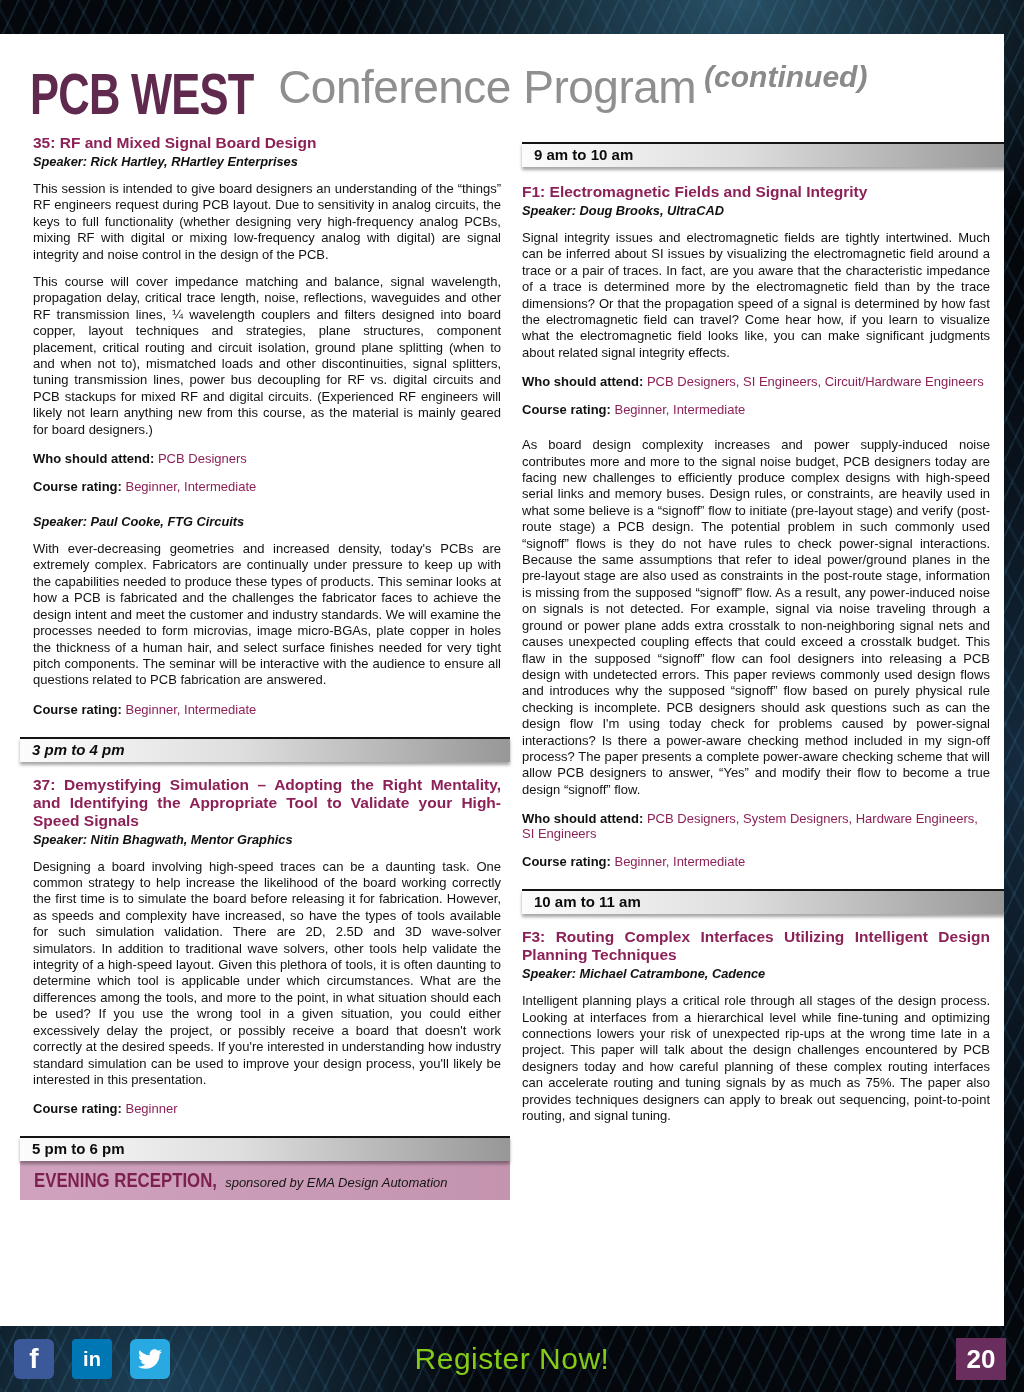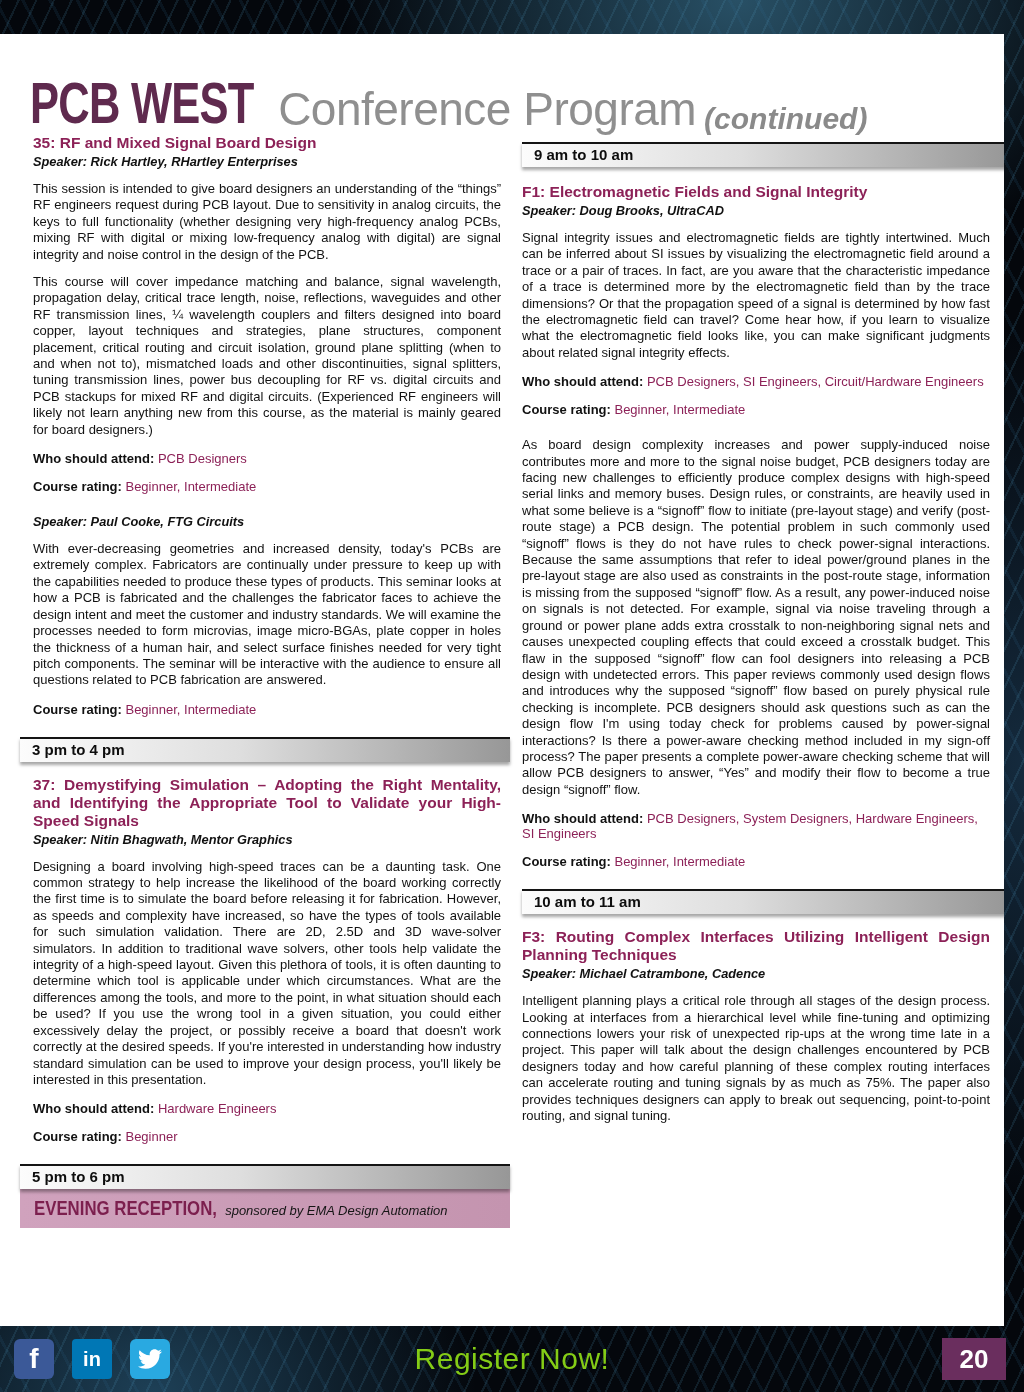--- a/index.html
+++ b/index.html
@@ -13,21 +13,21 @@
       repeating-linear-gradient(62deg, rgba(45,105,145,0.14) 0 3px, transparent 3px 24px),
       radial-gradient(ellipse 55% 30% at 72% 0%, rgba(70,140,175,0.55), transparent 70%),
       radial-gradient(ellipse 45% 25% at 15% 100%, rgba(55,120,160,0.5), transparent 70%),
       radial-gradient(ellipse 35% 45% at 100% 55%, rgba(45,95,135,0.4), transparent 70%);
     overflow:hidden;
   }
   .paper {
     position:absolute; left:0; top:34px; width:1004px; height:1292px;
     background:#ffffff; overflow:hidden;
   }
-  .header { position:absolute; left:30px; top:26px; display:flex; align-items:flex-end; gap:8px; white-space:nowrap;margin-top:9px; }
+  .header { position:absolute; left:30px; top:26px; display:flex; align-items:flex-start; gap:8px; white-space:nowrap; }
   .brand {
     display:inline-block; transform:scaleX(0.75); transform-origin:0 80%;
     font-size:58px; font-weight:bold; letter-spacing:-1px; color:#5f2a4e; margin-right:-58px;
   }
   .page-title { font-size:46px; font-weight:400; color:#8f8f8f; letter-spacing:-0.5px; }
   .page-title-suffix { font-size:30px; font-style:italic; font-weight:bold; color:#8a8a8a; }
 
   .col { position:absolute; top:100px; }
   .col-left  { left:33px;  width:468px; }
   .col-right { left:522px; width:468px; }
@@ -40,21 +40,21 @@
   .meta .lbl { font-weight:bold;text-align:center; }
   .meta .val { color:#8c2157; }
 
   .time-banner {
     height:25px; line-height:22px; font-size:15px; font-weight:bold; color:#0d0d0d;
     padding-left:12px;
     background:linear-gradient(to right, #fcfcfc, #dedede 45%, #979797);
     border-top:2px solid #141414;
     box-shadow:0 3px 3px rgba(0,0,0,0.35);
   }
-  .col-left > .time-banner { margin:16px 0 14px -13px; width:490px; }
+  .col-left > .time-banner { margin:16px 0 14px -13px; width:490px;font-style:italic; }
   .col-right > .time-banner { width:486px; margin:8px 0 16px 0; }
   .col-right > .time-banner.second { margin:18px 0 14px 0; }
 
   .free-banner {
     width:486px; height:32px; line-height:32px; padding-left:8px;
     background:linear-gradient(to right, #d2a6bf, #c08fab);
   }
   .condensed { display:inline-block; transform:scaleX(0.8); transform-origin:0 50%; }
   .free-banner .condensed { font-size:26px; font-weight:bold; letter-spacing:0.5px; color:#78204e; }
 
@@ -75,21 +75,21 @@
   .social { position:absolute; left:14px; top:13px; display:flex; gap:18px; }
   .social-btn {
     width:40px; height:40px; border-radius:6px; display:flex; align-items:center; justify-content:center;
     color:#fff; font-weight:bold; cursor:pointer;
   }
   .fb { background:#3b5998; font-size:28px; }
   .li { background:#0077b5; font-size:20px; border-radius:4px; }
   .tw { background:#29a9e1; }
   .register { position:absolute; left:50%; top:50%; transform:translate(-50%,-50%); color:#84cc16; font-size:30px; letter-spacing:0.5px; cursor:pointer; }
   .page-num {
-    position:absolute; right:18px; top:12px; width:64px; height:42px;
+    position:absolute; right:18px; top:12px; width:50px; height:42px;
     background:#6a2e5e; color:#fff; font-size:26px; font-weight:bold;
     display:flex; align-items:center; justify-content:center;
   }
 </style>
 </head>
 <body>
 
 <div class="paper">
 
   <div class="header">
@@ -114,21 +114,20 @@
       <p class="para">With ever-decreasing geometries and increased density, today's PCBs are extremely complex. Fabricators are continually under pressure to keep up with the capabilities needed to produce these types of products.  This seminar looks at how a PCB is fabricated and the challenges the fabricator faces to achieve the design intent and meet the customer and industry standards. We will examine the processes needed to form microvias, image micro-BGAs, plate copper in holes the thickness of a human hair, and select surface finishes needed for very tight pitch components. The seminar will be interactive with the audience to ensure all questions related to PCB fabrication are answered.</p>
       <div class="meta"><span class="lbl">Course rating:</span> <span class="val">Beginner, Intermediate</span></div>
     </div>
 
     <div class="time-banner"><span>3 pm to 4 pm</span></div>
 
     <div class="session">
       <div class="session-title">37: Demystifying Simulation – Adopting the Right Mentality, and Identifying the Appropriate Tool to Validate your High-Speed Signals</div>
       <div class="speaker">Speaker: Nitin Bhagwath, Mentor Graphics</div>
       <p class="para">Designing a board involving high-speed traces can be a daunting task. One common strategy to help increase the likelihood of the board working correctly the first time is to simulate the board before releasing it for fabrication. However, as speeds and complexity have increased, so have the types of tools available for such simulation validation. There are 2D, 2.5D and 3D wave-solver simulators. In addition to traditional wave solvers, other tools help validate the integrity of a high-speed layout. Given this plethora of tools, it is often daunting to determine which tool is applicable under which circumstances. What are the differences among the tools, and more to the point, in what situation should each be used? If you use the wrong tool in a given situation, you could either excessively delay the project, or possibly receive a board that doesn't work correctly at the desired speeds. If you're interested in understanding how industry standard simulation can be used to improve your design process, you'll likely be interested in this presentation.</p>
-      <div class="meta"><span class="lbl">Who should attend:</span> <span class="val">Hardware Engineers</span></div>
       <div class="meta"><span class="lbl">Course rating:</span> <span class="val">Beginner</span></div>
     </div>
 
     <div class="pink-block">
       <div class="time-banner"><span>5 pm to 6 pm</span></div>
       <div class="reception">
         <span class="reception-title">EVENING RECEPTION,</span>
         <span class="reception-sub">sponsored by EMA Design Automation</span>
       </div>
     </div>

